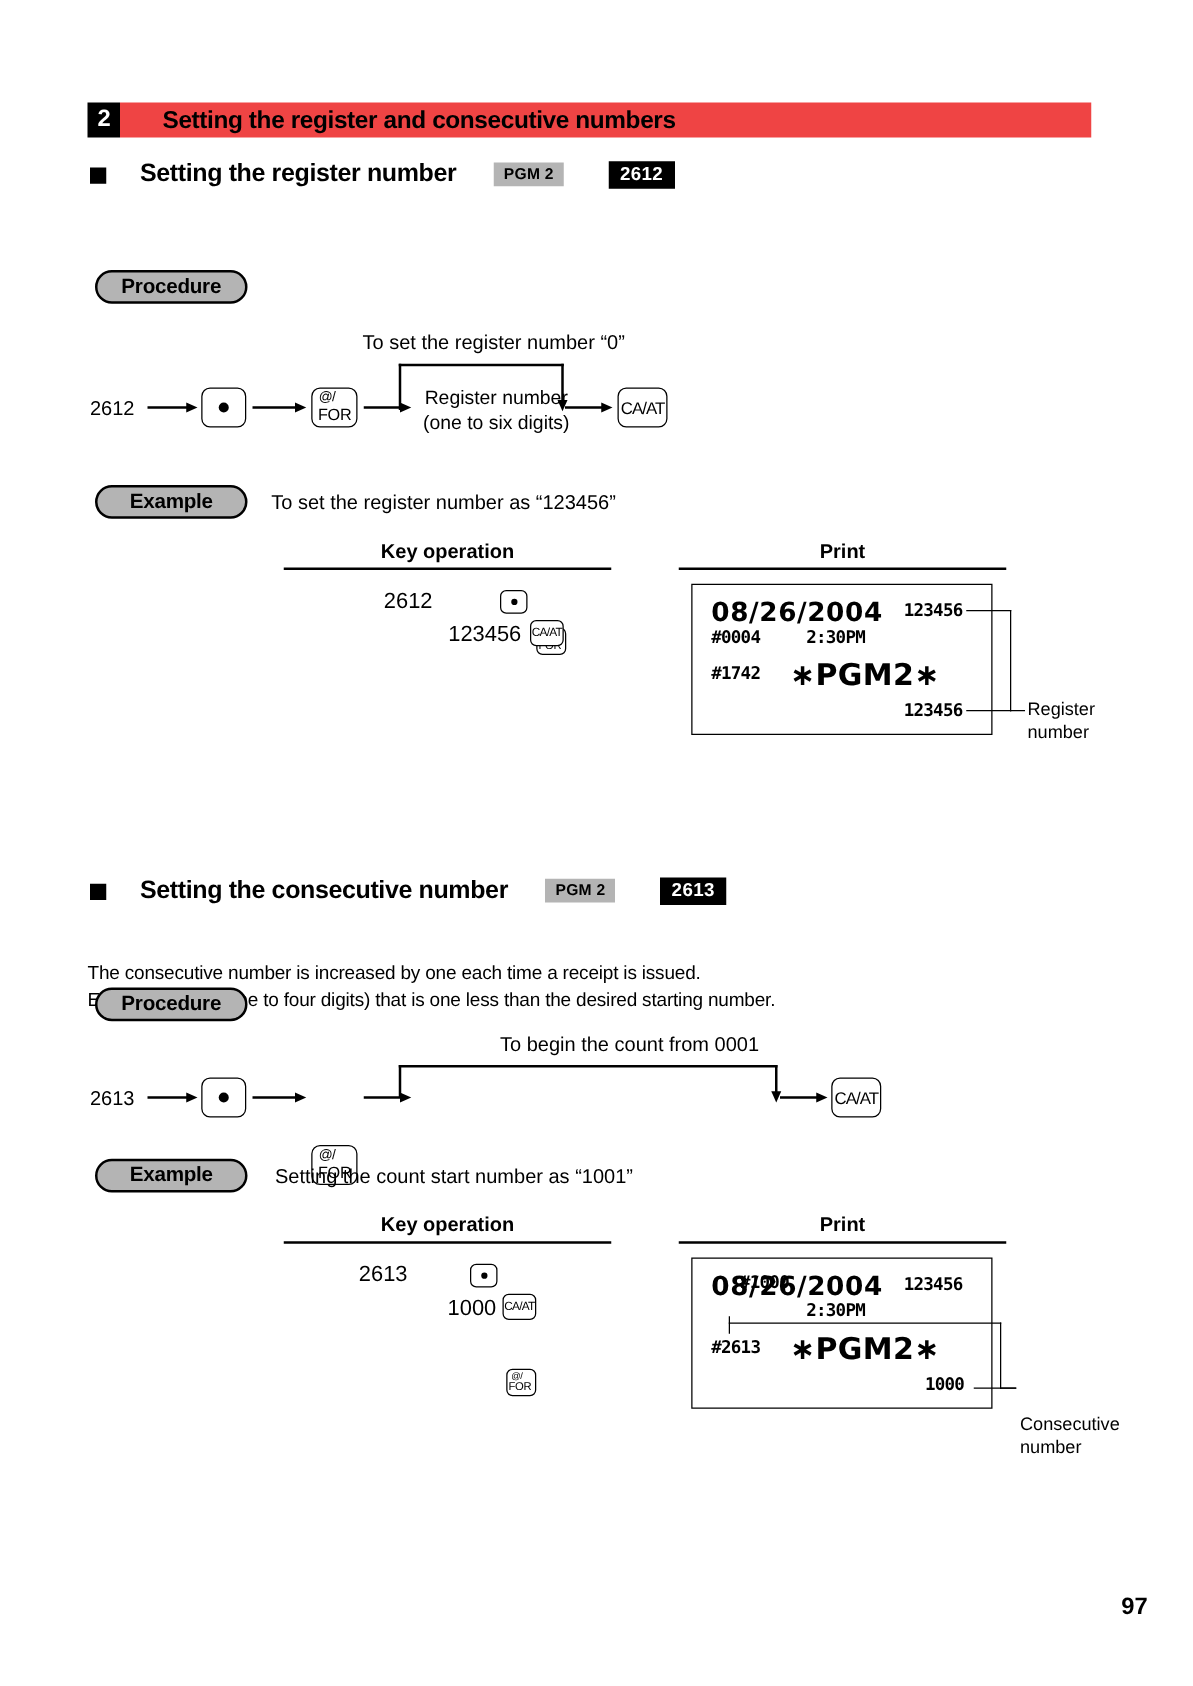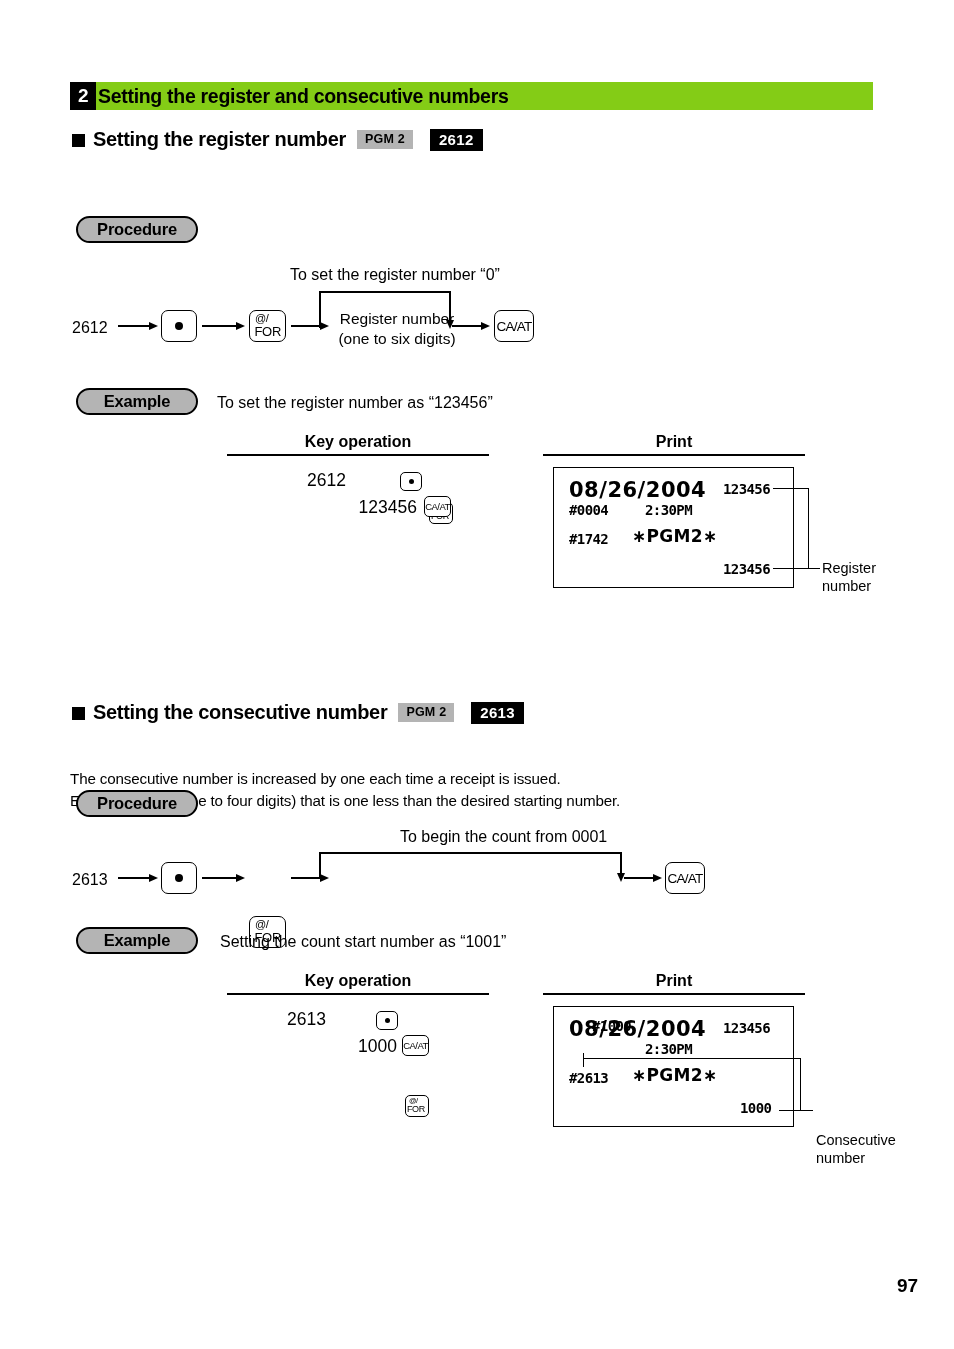--- a/index.html
+++ b/index.html
@@ -27,36 +27,36 @@
     background: #000000;
     color: #ffffff;
     font-weight: bold;
     font-size: 19px;
     display: flex;
     align-items: center;
     justify-content: center;
     letter-spacing: -0.5px;
   }
   .section-title-bg {
-    background: #84cc16;
+    background: #ef4444;
     display: flex;
     align-items: center;
-    padding-left: 2px;
+    padding-left: 34px;
     font-weight: bold;
     font-size: 19.5px;
     letter-spacing: -0.3px;
     white-space: nowrap;
   }
 
   
   .subhead {
     position: absolute;
     display: flex;
     align-items: center;
-    gap: 5px;
+    gap: 24px;
     white-space: nowrap;
   }
   .sq-bullet {
     width: 13px; height: 13px;
     background: #000;
     display: inline-block;
     margin-right: 3px;
     position: relative;
     top: 1px;
   }
@@ -219,21 +219,21 @@
     font-family: "DejaVu Sans Mono", monospace;
     font-weight: bold;
     font-size: 14px;
     letter-spacing: -0.6px;
     white-space: nowrap;
   }
   .rcpt-pgm {
     position: absolute;
     font-family: "DejaVu Sans", sans-serif;
     font-weight: bold;
-    font-size: 17px;
+    font-size: 24px;
     letter-spacing: 0.3px;
     white-space: nowrap;
   }
   .callout {
     position: absolute;
     font-size: 14.5px;
     line-height: 18px;
     white-space: pre-line;
   }
 

